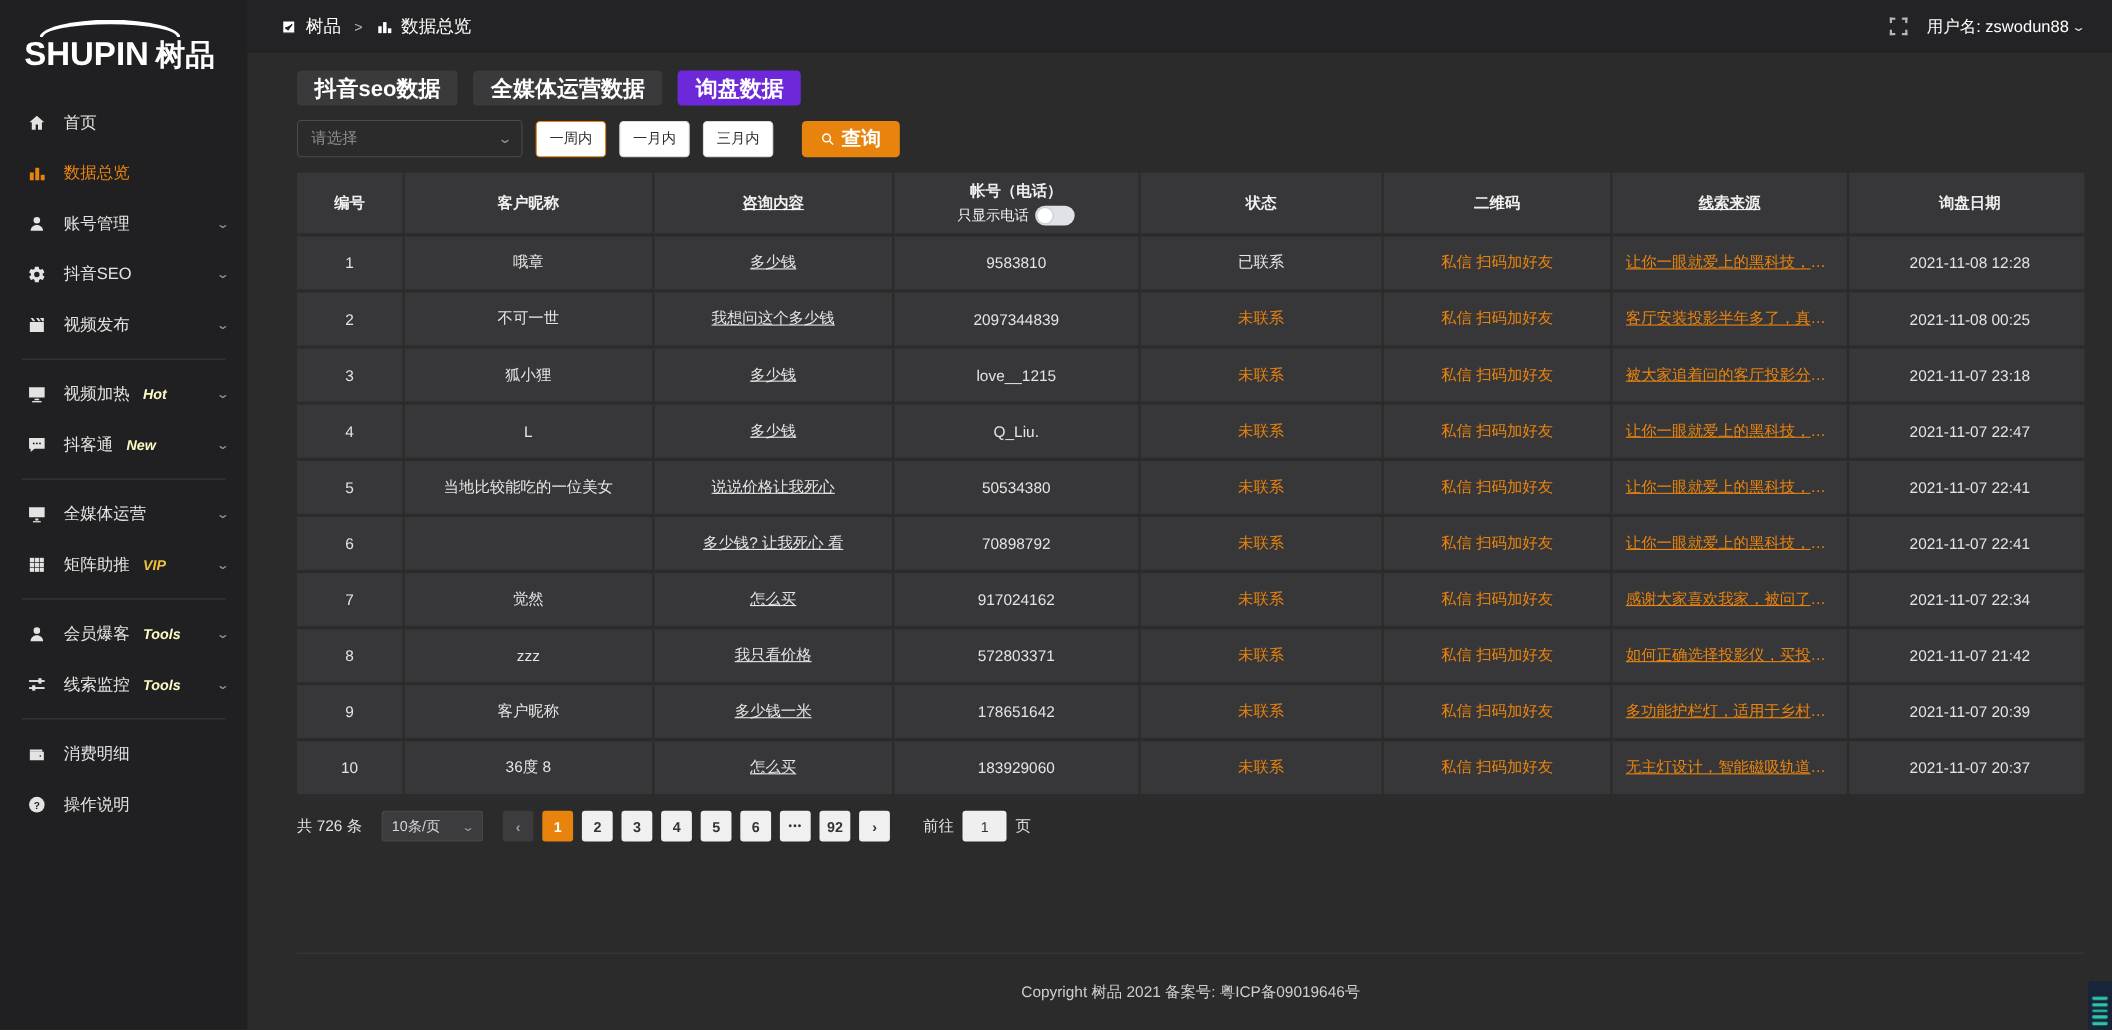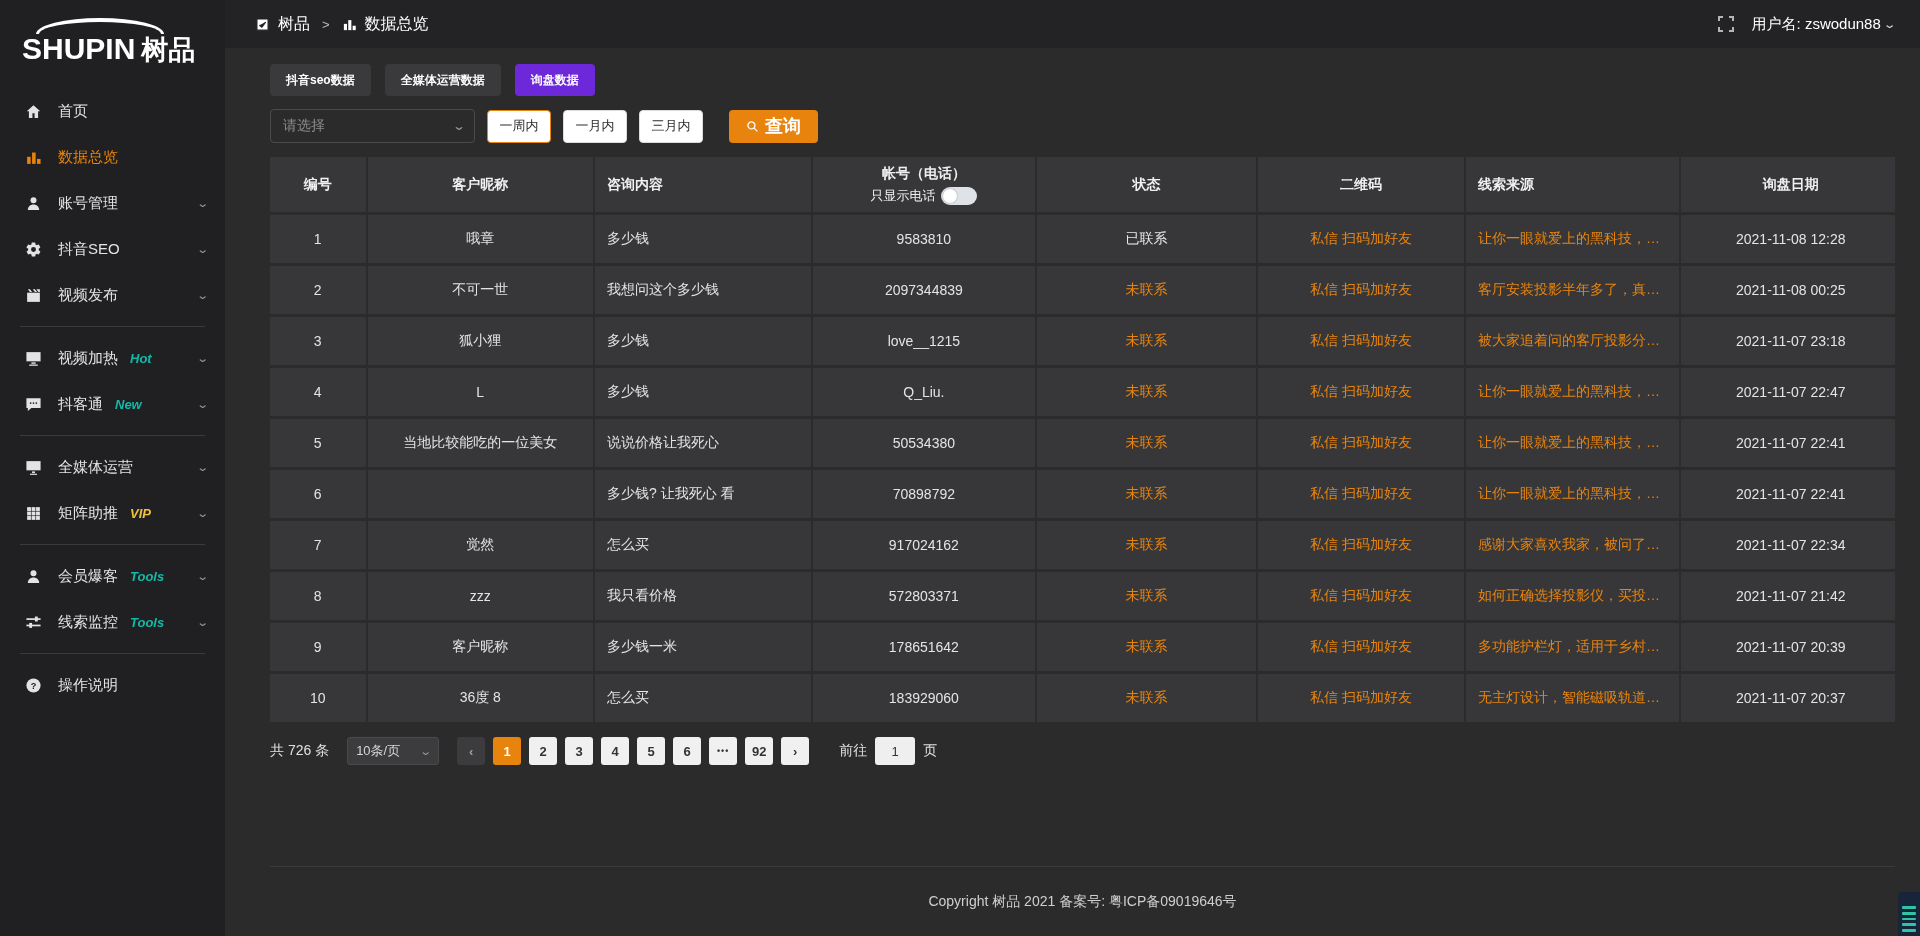--- a/index.html
+++ b/index.html
@@ -13,21 +13,21 @@
   .logo-line { display:flex; align-items:baseline; gap:6px; }
   .logo-en { font-size:30px; font-weight:900; letter-spacing:0px; color:#fff; font-stretch:condensed; }
   .logo-cn { font-size:27px; font-weight:900; color:#fff; }
   .menu { margin-top:10px; }
   .m-item { display:flex; align-items:center; height:46px; padding:0 18px 0 24px; font-size:15px; color:#e3e3e3; cursor:pointer; }
   .m-item .micon { width:18px; height:18px; margin-right:16px; display:flex; align-items:center; justify-content:center; }
   .m-item svg { width:17px; height:17px; fill:#e3e3e3; }
   .m-item.active { color:#e8840d; }
   .m-item.active svg { fill:#e8840d; }
   .m-badge { font-size:13px; font-weight:bold; font-style:italic; margin-left:12px; }
-  .badge-red { color:#14b8a6; }
+  .badge-red { color:#fef9c3; }
   .badge-gold { color:#efc23d; }
   .m-chev { margin-left:auto; color:#9a9a9a; font-size:11px; transform:scaleX(1.4); }
   .m-divider { height:1px; background:#3a3a3c; margin:8px 20px; }
 
   
   .right { flex:1; display:flex; flex-direction:column; height:936px; }
   .topbar { height:48px; background:#232325; display:flex; align-items:center; padding:0 26px 0 30px; color:#fff; }
   .crumb { display:flex; align-items:center; font-size:16px; gap:8px; }
   .crumb svg { width:15px; height:15px; fill:#fff; }
   .crumb .sep { color:#bbb; font-size:13px; margin:0 4px; }
@@ -38,39 +38,39 @@
   .fs-icon i:nth-child(2){ top:0; right:0; border-left:none; border-bottom:none; }
   .fs-icon i:nth-child(3){ bottom:0; left:0; border-right:none; border-top:none; }
   .fs-icon i:nth-child(4){ bottom:0; right:0; border-left:none; border-top:none; }
   .user-box { display:flex; align-items:center; gap:4px; cursor:pointer; }
   .chev-down { font-size:11px; color:#ddd; transform:scaleX(1.5); }
 
   .main { flex:1; display:flex; flex-direction:column; padding:16px 25px 0 45px; }
 
   
   .tabs { display:flex; gap:14px; }
-  .tab { height:32px; padding:0 16px; display:flex; align-items:center; background:#3a3a3c; color:#fff; font-size:12px; font-weight:bold; border-radius:4px; cursor:pointer; }
+  .tab { height:32px; padding:0 16px; display:flex; align-items:center; background:#3a3a3c; color:#fff; font-size:20px; font-weight:bold; border-radius:4px; cursor:pointer; }
   .tab.active { background:#6d28d9; }
 
   
   .filters { display:flex; align-items:center; margin-top:13px; gap:12px; }
   .sel { width:205px; height:34px; border:1px solid #4b4b4e; border-radius:4px; display:flex; align-items:center; padding:0 10px 0 12px; color:#8b8b8e; font-size:14px; cursor:pointer; }
   .sel .m-chev { font-size:12px; }
   .rbtn { height:33px; width:64px; display:flex; align-items:center; justify-content:center; background:#fff; color:#2e2e2e; font-size:13px; border:1px solid #dcdcdc; border-radius:4px; cursor:pointer; }
   .rbtn.active { border:1px solid #e8840d;text-align:right; }
   .qbtn { height:33px; padding:0 17px; margin-left:14px; display:flex; align-items:center; gap:6px; background:#e8840d; color:#fff; font-size:18px; font-weight:bold; border-radius:4px; cursor:pointer; }
   .qbtn svg { width:13px; height:13px; fill:none; stroke:#fff; stroke-width:2.4; }
 
   
   table { width:100%; margin-top:14px; border-collapse:separate; border-spacing:0; table-layout:fixed; }
   th, td { background:#37373a; border-right:2px solid #2b2b2c; border-bottom:3px solid #2b2b2c; color:#e4e4e4; font-size:14px; text-align:center; padding:0 12px; overflow:hidden; white-space:nowrap; text-overflow:ellipsis; }
   th { height:58px; font-weight:bold; color:#f0f0f0; }
   td { height:51px; }
   th:last-child, td:last-child { border-right:none;padding-left:18px; }
-  .al { text-align:left; }
+  .al { text-align:center;text-decoration:underline; }
   .c-orange { color:#e8840d; }
   .c-white { color:#e9e9e9; }
   .th-phone div:first-child { margin-bottom:4px; }
   .toggle-wrap { display:flex; align-items:center; justify-content:center; gap:6px; font-weight:normal; font-size:13px; }
   .toggle { width:36px; height:18px; background:#dfe2e7; border-radius:9px; position:relative; cursor:pointer; }
   .toggle i { position:absolute; left:2px; top:2px; width:14px; height:14px; background:#fff; border-radius:50%; box-shadow:0 0 2px rgba(0,0,0,.3); }
 
   
   .pager { display:flex; align-items:center; margin-top:12px; gap:8px; color:#e0e0e0; font-size:14px; }
   .pg-size { width:92px; height:28px; background:#3c3c3f; border:1px solid #4a4a4d; border-radius:3px; display:flex; align-items:center; justify-content:space-between; padding:0 8px; font-size:13px; color:#d5d5d5; margin:0 10px; cursor:pointer; }
@@ -223,20 +223,30 @@
             <rect x="2" y="15" width="20" height="2.4"></rect>
             <rect x="14" y="3.6" width="4" height="7"></rect>
             <rect x="6" y="12.6" width="4" height="7"></rect>
           </svg>
         </span>
       <span>线索监控</span>
       <span class="m-badge badge-red">Tools</span>
       <span class="m-chev">⌄</span>
     </div>
     <div class="m-divider"></div>
+    <div class="m-item">
+      <span class="micon">
+          <svg viewBox="0 0 24 24">
+            <path d="M3 6h16v3H3z"></path>
+            <path d="M3 9h18v11H3zM14 13h7v3h-7z"></path>
+            <circle cx="16.5" cy="14.5" r="1.1" fill="#202022"></circle>
+          </svg>
+        </span>
+      <span>消费明细</span>
+    </div>
     <div class="m-item">
       <span class="micon">
           <svg viewBox="0 0 24 24">
             <circle cx="12" cy="12" r="10"></circle>
             <text x="12" y="17" text-anchor="middle" font-size="13" font-weight="bold" fill="#202022">?</text>
           </svg>
         </span>
       <span>操作说明</span>
     </div>
   </nav>

